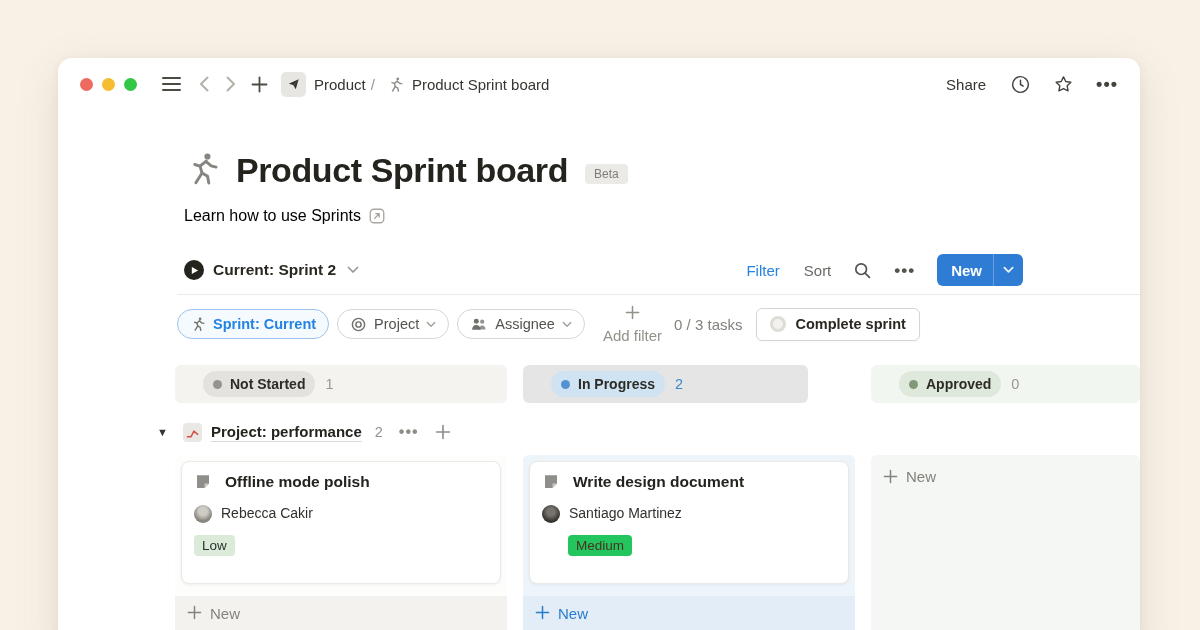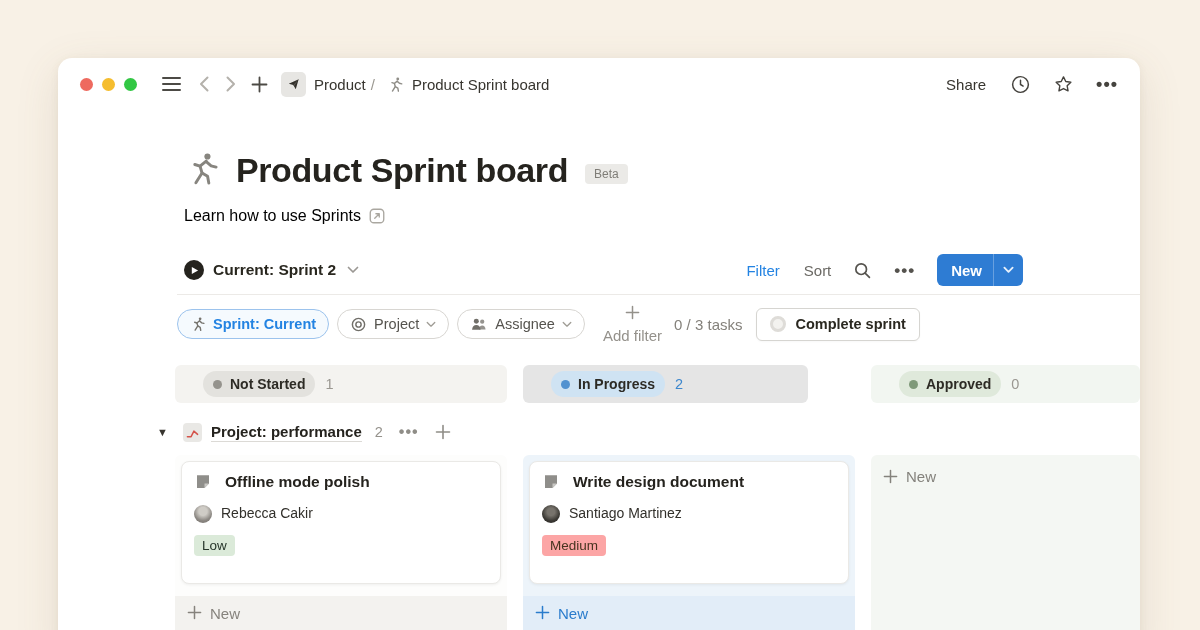--- a/index.html
+++ b/index.html
@@ -102,21 +102,21 @@
   .card-title-row { display:flex; align-items:center; gap:13px; }
   .page-ic { display:flex; }
   .card-title { font-size:15.5px; font-weight:700; color:#25231e; }
   .assignee-row { display:flex; align-items:flex-start; gap:9px; margin-top:14px; }
   .avatar { width:18px; height:18px; border-radius:50%; }
   .avatar.rebecca { background:radial-gradient(circle at 50% 35%, #cfccc6 0 28%, #8d8984 62%, #6b6762 100%); }
   .avatar.santiago { background:radial-gradient(circle at 50% 38%, #77736c 0 26%, #3b3934 62%, #211f1c 100%); }
   .assignee-name { font-size:14px; color:#32302b; }
   .tag { display:inline-block; margin-top:12px; font-size:13.5px; padding:3px 8px; border-radius:4px; }
   .tag-low { background:#dbead9; color:#27362b; }
-  .tag-medium { background:#fca5a5; color:#473420; }
+  .tag-medium { background:#22c55e; color:#473420;margin-left:26px; }
 
   .new-row { position:absolute; left:0; right:0; top:141px; bottom:0; display:flex; align-items:flex-start; padding:9px 0 0 12px; border-radius:0 0 6px 6px; }
   .new-row .plus { display:flex; margin-right:8px; }
   .b1 .new-row { background:#f3f2ef; color:#86837d; }
   .b2 .new-row { background:rgba(46,124,211,.05); color:#2a7ccc; }
   .new-row .nlabel { font-size:15px; }
   .b2 .new-row .nlabel { font-weight:500; }
   .new-top { display:flex; align-items:center; padding:13px 0 0 12px; color:#84827c; }
   .new-top .plus { display:flex; margin-right:8px; }
   .new-top .nlabel { font-size:15px; }

